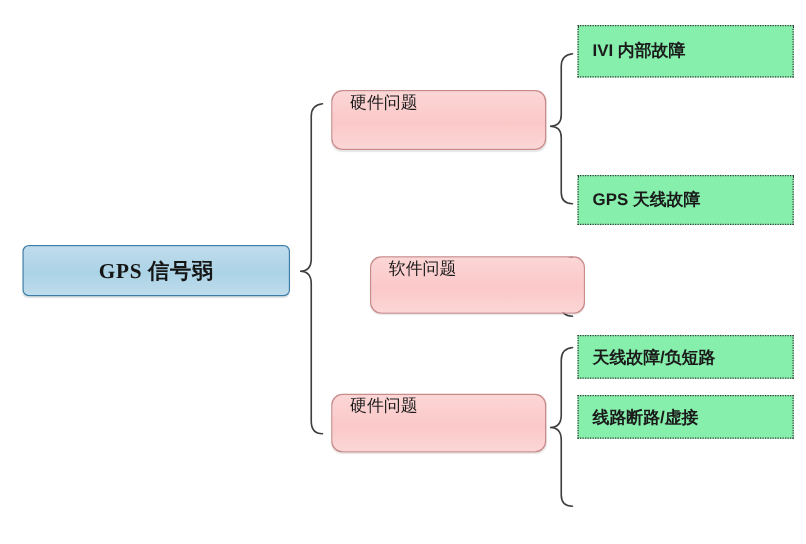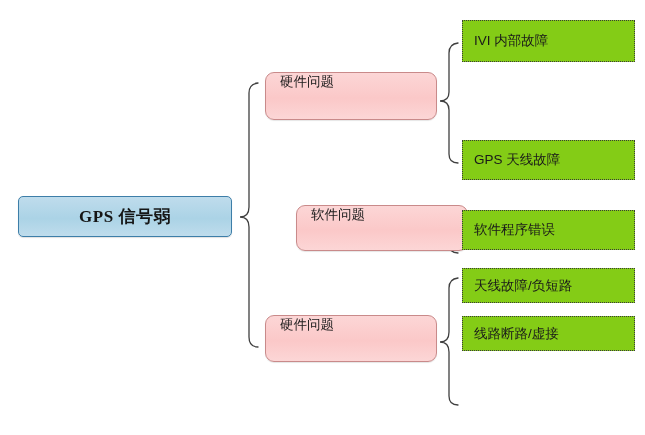--- a/index.html
+++ b/index.html
@@ -77,23 +77,24 @@
   #mid-1 { top: 205px; height: 46px; margin-left: 31px; }
   #mid-2 { top: 315px; height: 47px; }
 
   
   .leaf-node {
     position: absolute;
     left: 462px;
     width: 173px;
     box-sizing: border-box;
     border: 1px dotted #3a3a3a;
-    background: #84cc16;
+    background: #86efac;
     display: flex;
     align-items: center;
+    font-weight: bold;
   }
   .leaf-node .label {
     font-family: "Liberation Sans", sans-serif;
     font-size: 13.5px;
     color: #1a1a1a;
     padding-left: 11px;
     white-space: nowrap;
   }
   #leaf-0 { top: 20px;  height: 42px; }
   #leaf-1 { top: 140px; height: 40px; }
@@ -133,23 +134,20 @@
   <div class="mid-node" id="mid-2">
     <span class="label">硬件问题</span>
   </div>
 
   <div class="leaf-node" id="leaf-0">
     <span class="label">IVI 内部故障</span>
   </div>
   <div class="leaf-node" id="leaf-1">
     <span class="label">GPS 天线故障</span>
   </div>
-  <div class="leaf-node" id="leaf-2">
-    <span class="label">软件程序错误</span>
-  </div>
   <div class="leaf-node" id="leaf-3">
     <span class="label">天线故障/负短路</span>
   </div>
   <div class="leaf-node" id="leaf-4">
     <span class="label">线路断路/虚接</span>
   </div>
 
 </div>
 
 </body></html>

